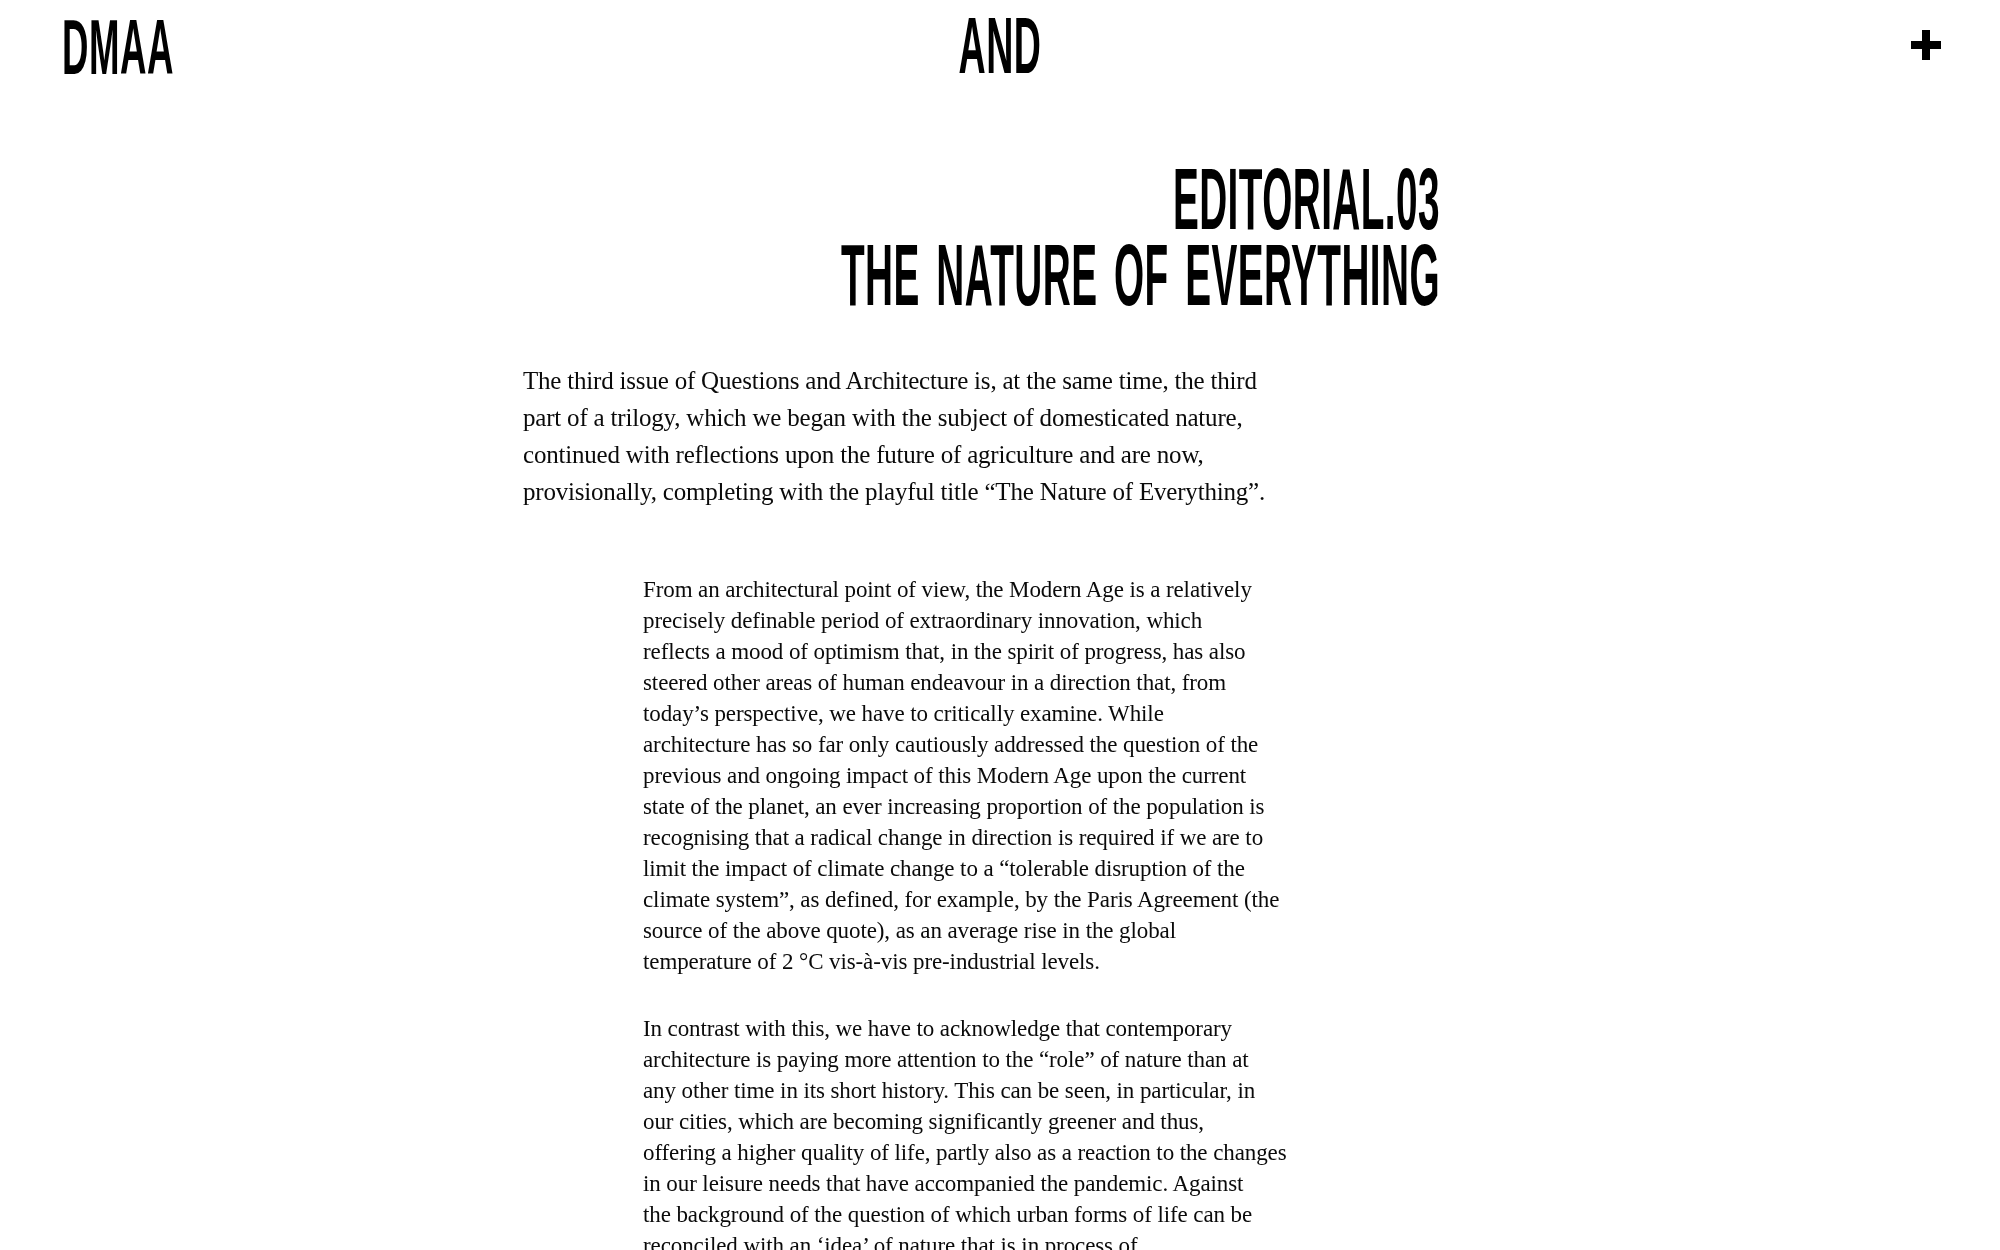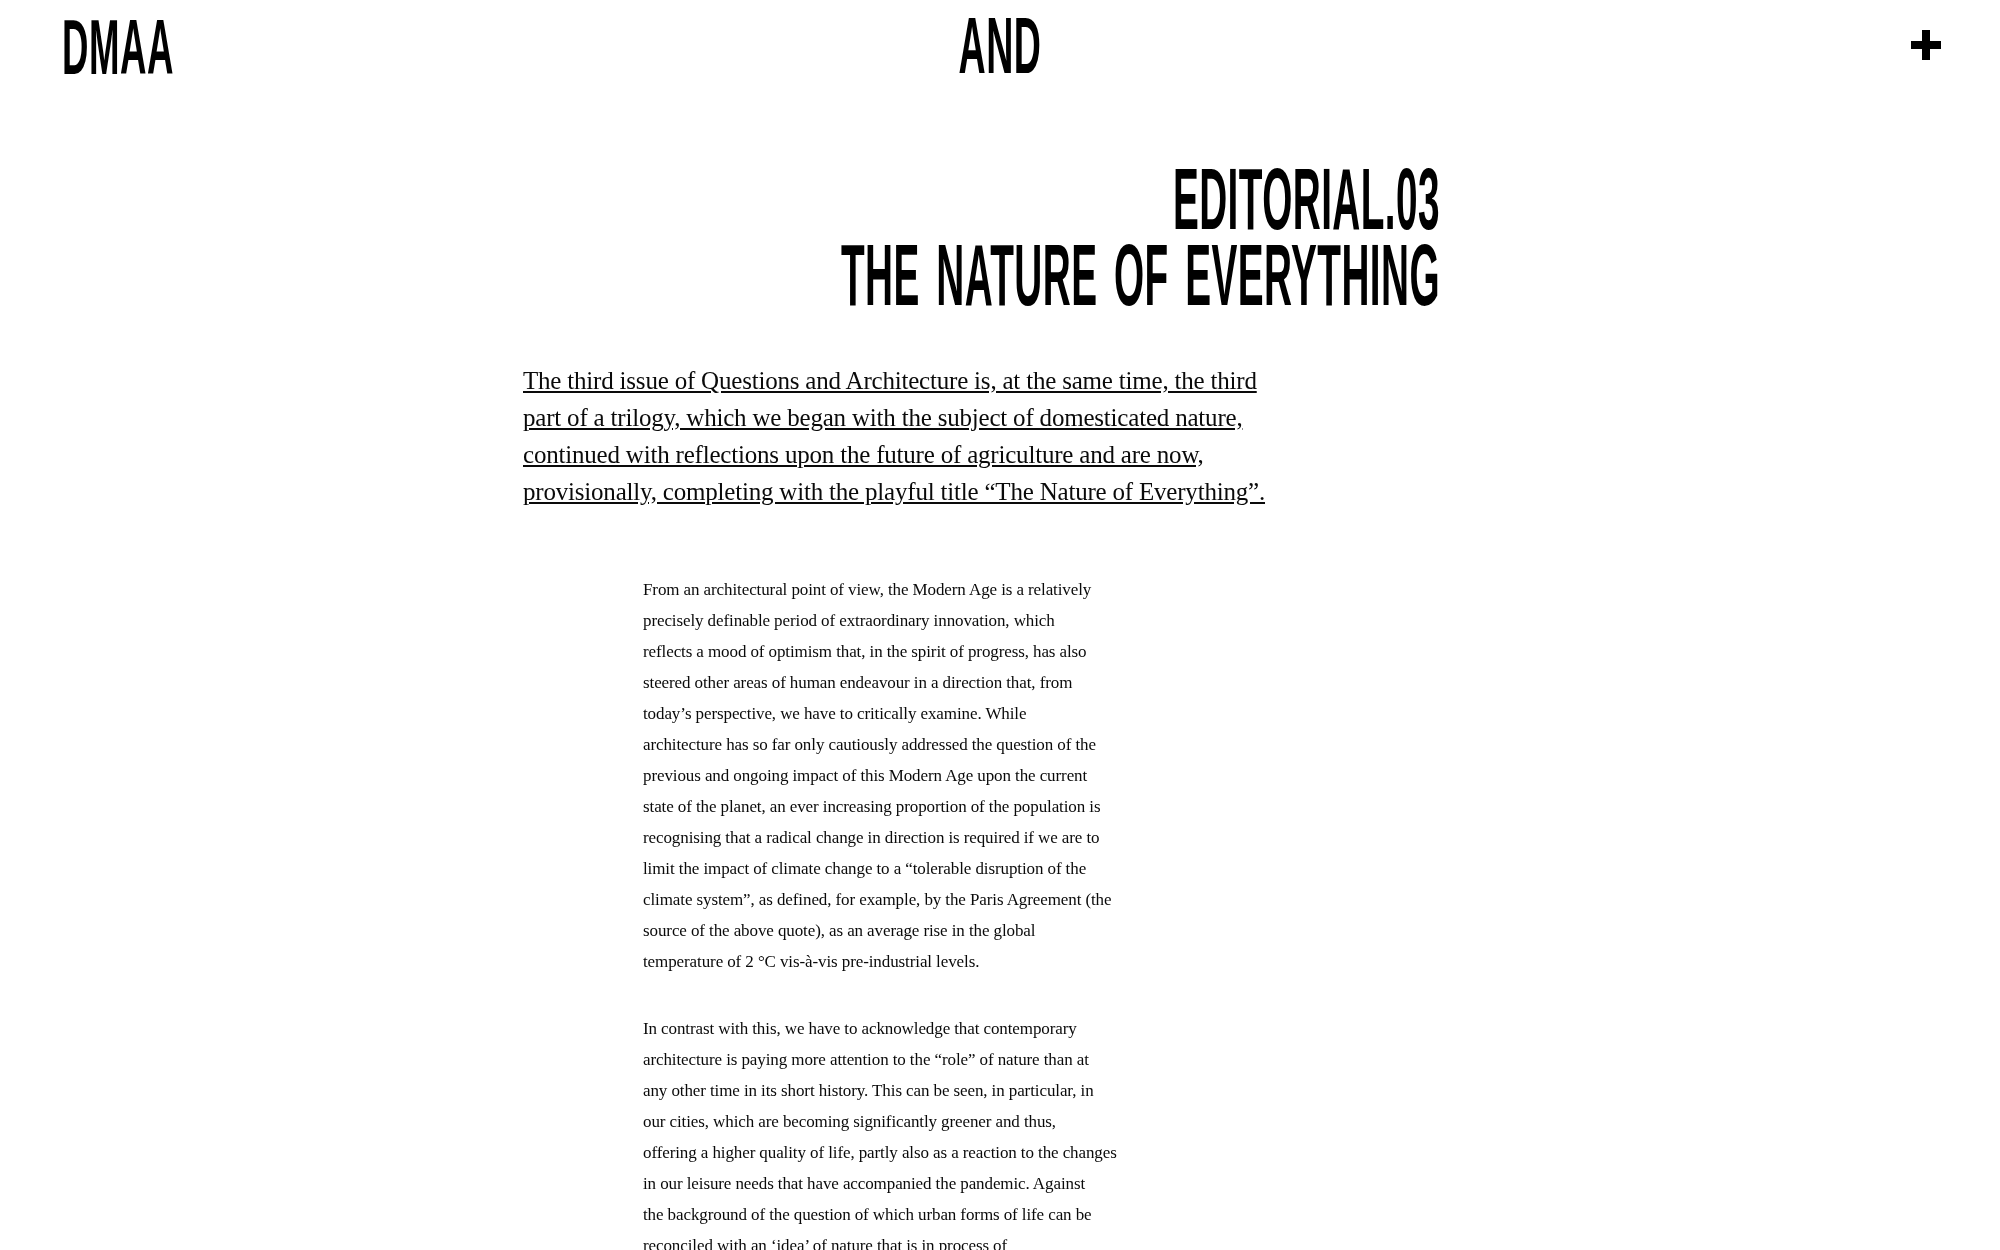--- a/index.html
+++ b/index.html
@@ -83,33 +83,32 @@
   .intro {
     position: absolute;
     left: 523px;
     top: 362px;
     width: 1030px;
     margin: 0;
     font-size: 25px;
     line-height: 37px;
     letter-spacing: -0.2px;
     white-space: pre;
-    text-decoration: underline;
   }
 
   
   .body-col {
     position: absolute;
     left: 643px;
     top: 574px;
     width: 840px;
   }
   .para {
     margin: 0 0 36px 0;
-    font-size: 17px;
+    font-size: 23px;
     line-height: 31px;
     letter-spacing: -0.1px;
     white-space: pre;
   }
 </style>
 </head>
 <body>
 
 <header>
   <div class="logo condensed">DMAA</div>

